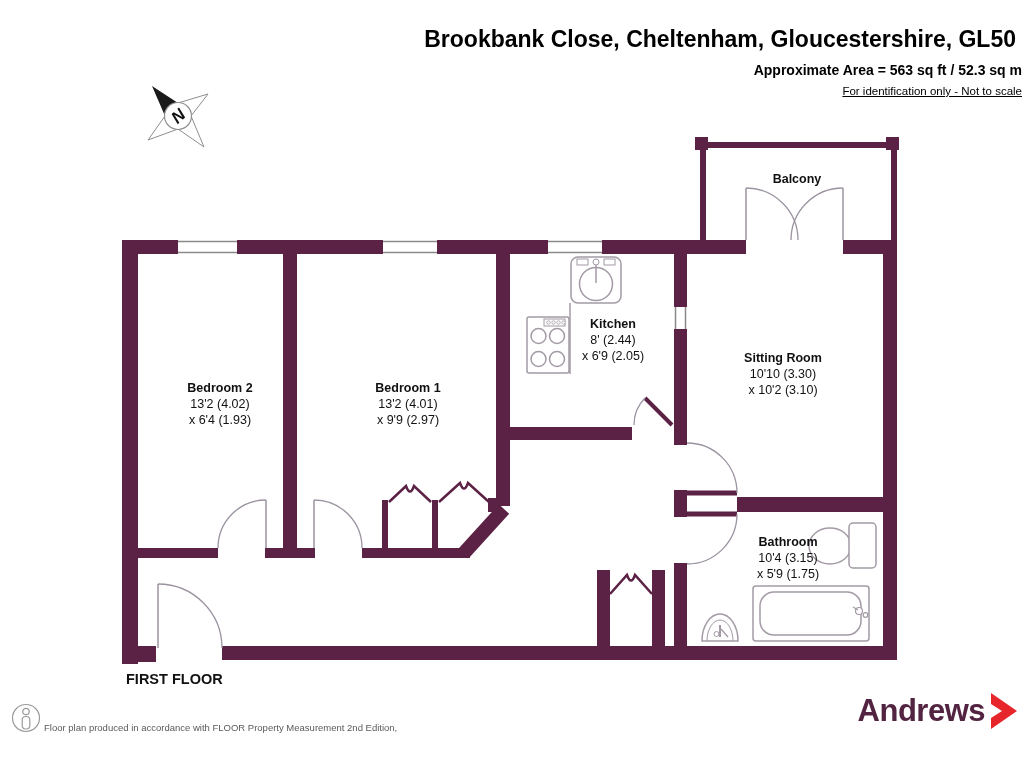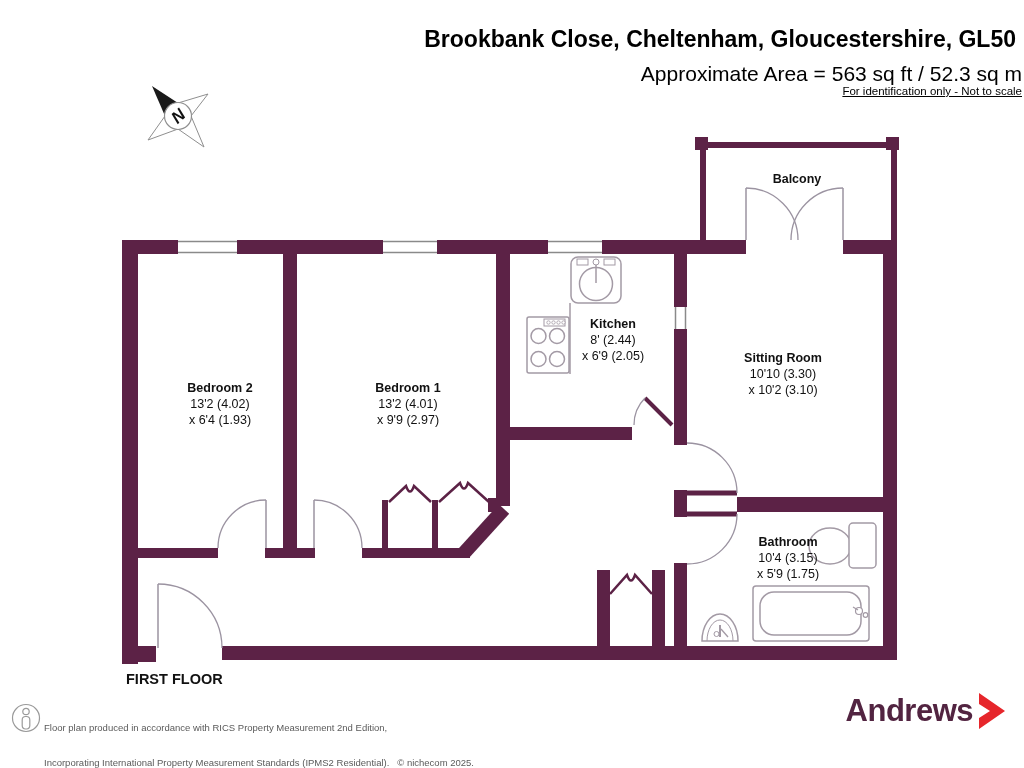--- a/index.html
+++ b/index.html
@@ -1,26 +1,26 @@
 <!DOCTYPE html>
 <html><head>
 <meta charset="utf-8">
 <style>
   html,body { margin:0; padding:0; }
   body {
     width:1024px; height:768px; position:relative; overflow:hidden;
     background:#ffffff; font-family:"Liberation Sans", sans-serif;
   }
   .hdr-title { position:absolute; right:8px; top:26px; font-size:23px; font-weight:bold; color:#000; white-space:nowrap; }
-  .hdr-area  { position:absolute; right:2px; top:62px; font-size:21px; font-weight:normal; color:#000; }
+  .hdr-area  { position:absolute; right:2px; top:62px; font-size:14px; font-weight:bold; color:#000; }
   .hdr-disc  { position:absolute; right:2px; top:85px; font-size:11.5px; color:#000;text-decoration:underline; }
   #plan-svg  { position:absolute; left:0; top:0; }
   .footer    { position:absolute; left:44px; top:699px; font-size:9.5px; color:#5a5a5a; line-height:11.5px; white-space:pre-wrap; }
   .footer-icon { position:absolute; left:11px; top:701px; }
-  .brand { position:absolute; right:18px; top:692px; display:flex; align-items:center;margin-left:20px; }
+  .brand { position:absolute; right:6px; top:692px; display:flex; align-items:center;margin-left:20px; }
   .brand-text { font-size:31px; font-weight:bold; color:#522441; letter-spacing:-0.5px; }
   .brand-arrow { margin-left:5px; display:block; }
   svg text { font-family:"Liberation Sans", sans-serif; fill:#111; }
 </style>
 </head>
 <body>
 
 <div class="hdr-title">Brookbank Close, Cheltenham, Gloucestershire, GL50</div>
 <div class="hdr-area">Approximate Area = 563 sq ft / 52.3 sq m</div>
 <div class="hdr-disc">For identification only - Not to scale</div>
@@ -211,22 +211,21 @@
 
   <text x="126" y="684" font-size="14.5" font-weight="bold">FIRST FLOOR</text>
 </svg>
 
 <svg class="footer-icon" width="30" height="34">
   <circle cx="15" cy="17" r="13.5" fill="none" stroke="#9a9a9a" stroke-width="1.2"></circle>
   <circle cx="15" cy="10.5" r="3.2" fill="none" stroke="#9a9a9a" stroke-width="1.2"></circle>
   <rect x="11.2" y="15.5" width="7.6" height="12.5" rx="3.4" fill="none" stroke="#9a9a9a" stroke-width="1.2"></rect>
 </svg>
 <div class="footer">
-  <div>Floor plan produced in accordance with RICS Property Measurement 2nd Edition,</div>
-  <div>Incorporating International Property Measurement Standards (IPMS2 Residential).   © nichecom 2025.</div>
+  <div>Floor plan produced in accordance with FLOOR Property Measurement 2nd Edition,</div>
   
 </div>
 
 <div class="brand">
   <span class="brand-text">Andrews</span>
   <svg class="brand-arrow" width="28" height="38">
     <path d="M1,1 L27,19 L1,37 L1,26 L12,19 L1,12 Z" fill="#E6262B"></path>
   </svg>
 </div>
 

